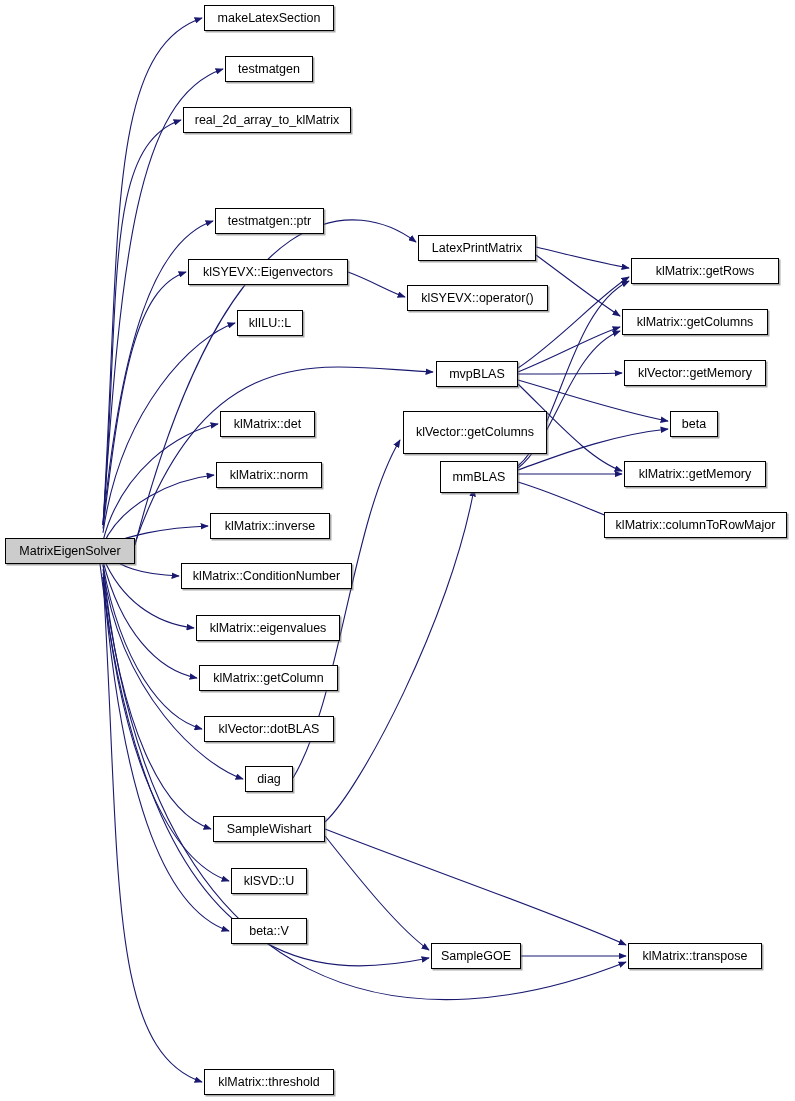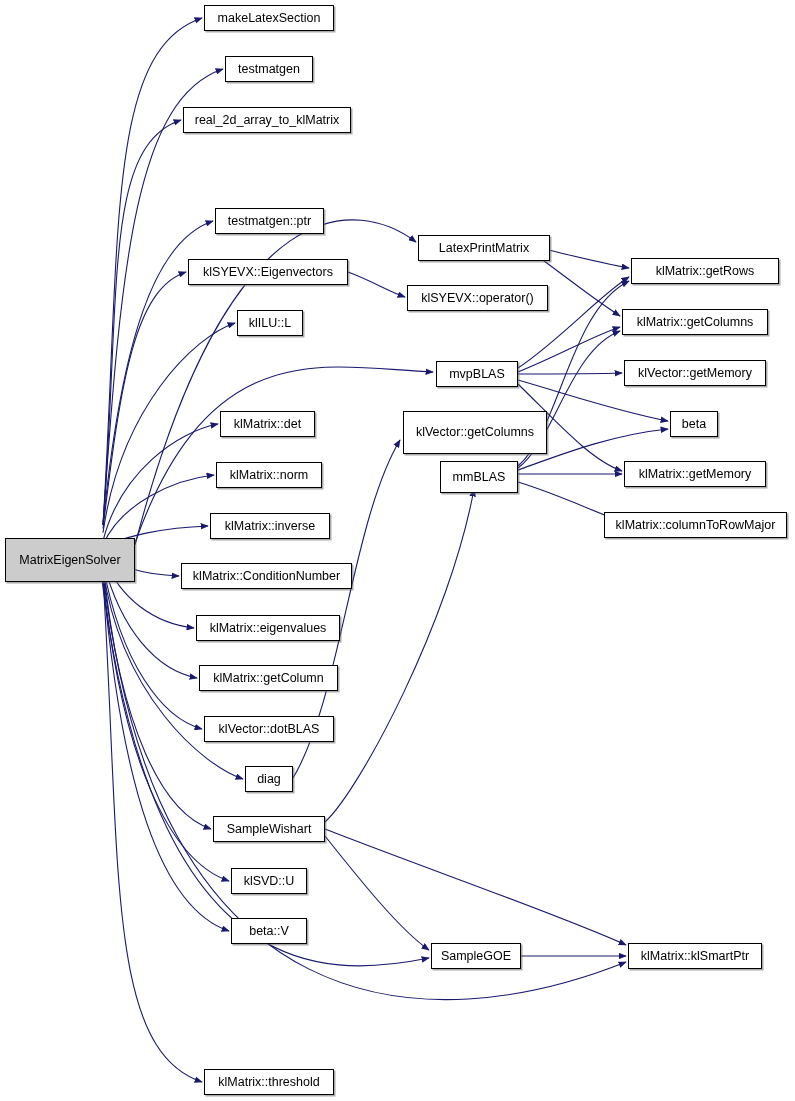--- a/index.html
+++ b/index.html
@@ -92,21 +92,21 @@
         <path d="M518,474 C560,474 595,474 622,474" fill="none" stroke="#191970" stroke-width="1.1" marker-end="url(#arrow)"></path>
         <path d="M518,482 C560,495 590,510 620,521" fill="none" stroke="#191970" stroke-width="1.1" marker-end="url(#arrow)"></path>
         <path d="M293,778 C340,700 352,520 400,440" fill="none" stroke="#191970" stroke-width="1.1" marker-end="url(#arrow)"></path>
         <path d="M325,822 C360,790 450,620 474,489" fill="none" stroke="#191970" stroke-width="1.1" marker-end="url(#arrow)"></path>
         <path d="M325,836 C360,880 400,930 429,950" fill="none" stroke="#191970" stroke-width="1.1" marker-end="url(#arrow)"></path>
         <path d="M325,829 C430,870 560,915 626,945" fill="none" stroke="#191970" stroke-width="1.1" marker-end="url(#arrow)"></path>
         <path d="M521,956 C560,956 590,956 626,956" fill="none" stroke="#191970" stroke-width="1.1" marker-end="url(#arrow)"></path>
       </g>
   </svg>
   <div id="node-layer">
-      <div class="node root" style="left: 5px; top: 538px; width: 130px; height: 44px;">
+      <div class="node root" style="left: 5px; top: 538px; width: 130px; height: 26px;">
         <span class="node-label">MatrixEigenSolver</span>
       </div>
       <div class="node" style="left: 204px; top: 5px; width: 130px; height: 26px;">
         <span class="node-label">makeLatexSection</span>
       </div>
       <div class="node" style="left: 225px; top: 56px; width: 88px; height: 26px;">
         <span class="node-label">testmatgen</span>
       </div>
       <div class="node" style="left: 183px; top: 107px; width: 168px; height: 26px;">
         <span class="node-label">real_2d_array_to_klMatrix</span>
@@ -149,21 +149,21 @@
       </div>
       <div class="node" style="left: 231px; top: 868px; width: 76px; height: 26px;">
         <span class="node-label">klSVD::U</span>
       </div>
       <div class="node" style="left: 231px; top: 918px; width: 76px; height: 26px;">
         <span class="node-label">beta::V</span>
       </div>
       <div class="node" style="left: 204px; top: 1069px; width: 130px; height: 26px;">
         <span class="node-label">klMatrix::threshold</span>
       </div>
-      <div class="node" style="left: 418px; top: 235px; width: 132px; height: 26px;">
+      <div class="node" style="left: 418px; top: 235px; width: 118px; height: 26px;">
         <span class="node-label">LatexPrintMatrix</span>
       </div>
       <div class="node" style="left: 407px; top: 285px; width: 141px; height: 26px;">
         <span class="node-label">klSYEVX::operator()</span>
       </div>
       <div class="node" style="left: 436px; top: 361px; width: 82px; height: 26px;">
         <span class="node-label">mvpBLAS</span>
       </div>
       <div class="node" style="left: 403px; top: 411px; width: 144px; height: 43px;">
         <span class="node-label">klVector::getColumns</span>
@@ -186,16 +186,16 @@
       <div class="node" style="left: 670px; top: 411px; width: 48px; height: 26px;">
         <span class="node-label">beta</span>
       </div>
       <div class="node" style="left: 624px; top: 461px; width: 142px; height: 26px;">
         <span class="node-label">klMatrix::getMemory</span>
       </div>
       <div class="node" style="left: 604px; top: 512px; width: 183px; height: 26px;">
         <span class="node-label">klMatrix::columnToRowMajor</span>
       </div>
       <div class="node" style="left: 628px; top: 943px; width: 134px; height: 26px;">
-        <span class="node-label">klMatrix::klSmartPtr</span>
+        <span class="node-label">klMatrix::transpose</span>
       </div>
     </div>
 </div>
 
 </body></html>

